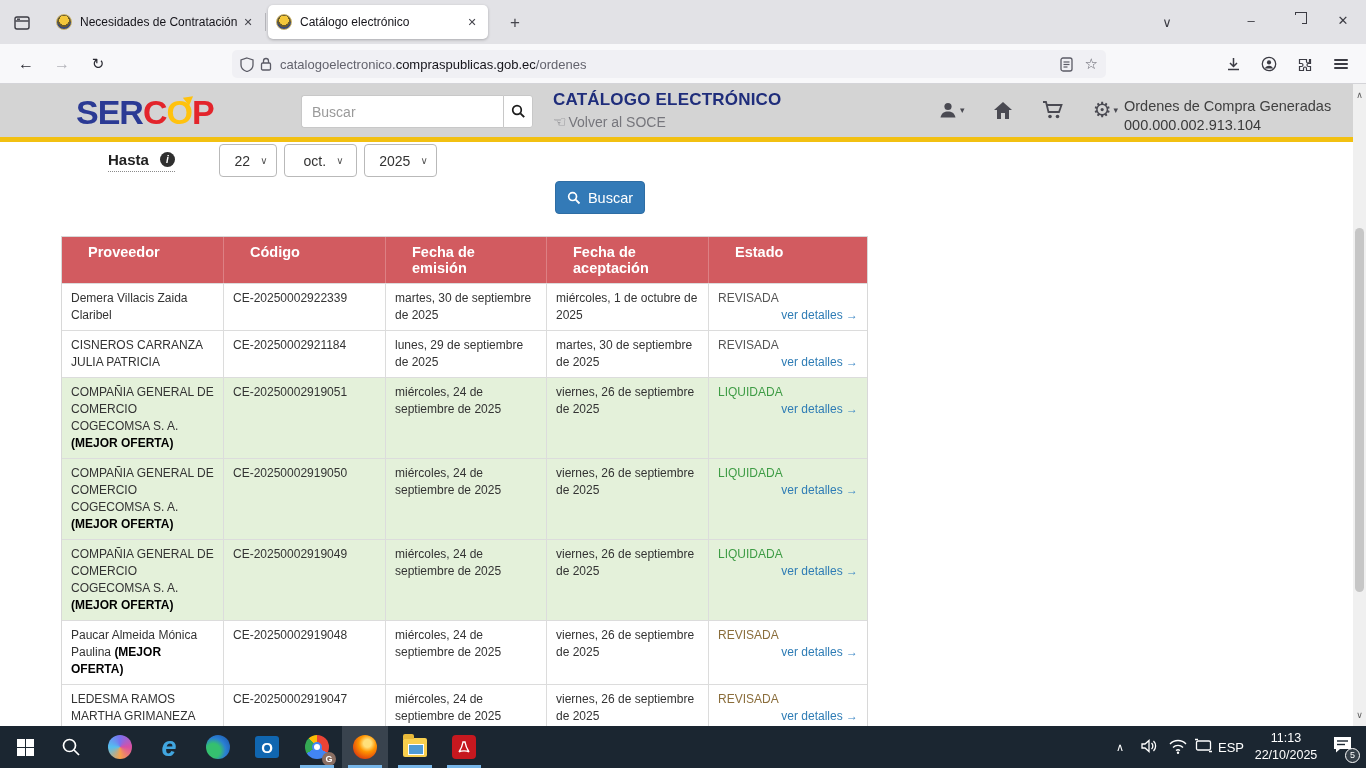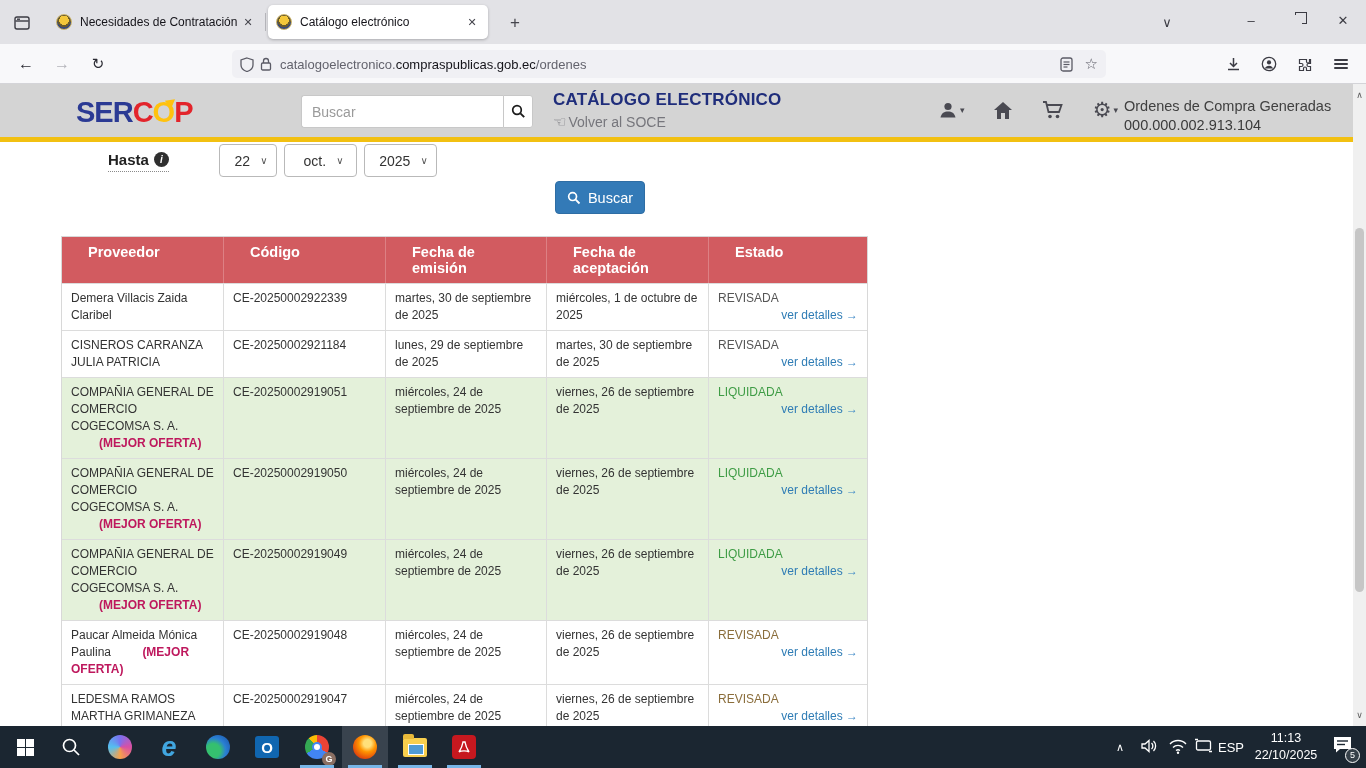--- a/index.html
+++ b/index.html
@@ -37,21 +37,21 @@
   .url-domain { color:#15141a; }
   .urlbar-right { display:flex; align-items:center; gap:12px; margin-left:8px; }
   .toolicon { position:absolute; top:7px; width:30px; height:26px; display:flex; align-items:center; justify-content:center; border-radius:4px; }
   .ti-download { left:1218px; } .ti-account { left:1254px; } .ti-puzzle { left:1290px; } .ti-menu { left:1326px; }
   .hamb { width:14px; height:10px; display:flex; flex-direction:column; justify-content:space-between; }
   .hamb i { display:block; height:1.6px; background:#3b3b43; border-radius:1px; }
 
   
   .sheader { position:absolute; left:0; top:84px; width:1366px; height:58px; background:#d4d4d4;
              border-bottom:5px solid #f2c011; }
-  .logo { position:absolute; left:76px; top:6px; font-size:29px; font-weight:bold; letter-spacing:-1px; line-height:44px; }
+  .logo { position:absolute; left:76px; top:6px; font-size:34px; font-weight:bold; letter-spacing:-1px; line-height:44px; }
   .logo .l-blue { color:#2b3a94; } .logo .l-red { color:#e3242b; }
   .logo .l-o { color:#ffc20e; position:relative; }
   .logo .l-o .swirl-tip { position:absolute; right:-2px; top:1px; width:0; height:0; border-left:9px solid #ffc20e; border-top:5px solid transparent; border-bottom:5px solid transparent; transform:rotate(-38deg); }
   .sbox { position:absolute; left:301px; top:11px; width:232px; height:33px; display:flex; }
   .sbox input { flex:1; border:1px solid #c8c8c8; border-right:none; border-radius:3px 0 0 3px; padding:0 10px; font-size:14px; color:#333; font-family:"Liberation Sans",sans-serif; outline:none; background:#fff; }
   .sbox input::placeholder { color:#9a9a9a; }
   .sbox .sbtn { width:38px; border:1px solid #c8c8c8; border-radius:0 3px 3px 0; background:#fff; display:flex; align-items:center; justify-content:center; }
   .stitle { position:absolute; left:553px; top:6px; }
   .stitle h1 { font-size:17px; color:#1f2d7b; letter-spacing:.2px; }
   .ssub { margin-top:3px; font-size:14px; color:#76767c; }
@@ -59,39 +59,39 @@
   .hicons { position:absolute; left:938px; top:16px; width:180px; display:flex; justify-content:space-between; align-items:center; color:#4a4a52; }
   .hicon { display:flex; align-items:center; gap:2px; }
   .caret { font-size:9px; color:#4a4a52; }
   .acct { position:absolute; left:1124px; top:6px; width:226px; }
   .acct .a1 { font-size:14.5px; font-weight:normal; color:#404040;margin-top:8px; }
   .acct .a2 { font-size:14.5px; color:#3a3a3a; margin-top:3px; }
 
   
   .page { position:absolute; left:0; top:142px; width:1353px; height:584px; background:#fff; overflow:hidden; }
   .hasta { position:absolute; left:108px; top:9px; font-size:15px; font-weight:bold; color:#222;
-           border-bottom:1px dotted #8a8a8a; padding-bottom:3px; display:flex; align-items:center; gap:5px; }
+           border-bottom:1px dotted #8a8a8a; padding-bottom:3px; display:flex; align-items:center; gap:11px; }
   .info-i { width:15px; height:15px; border-radius:50%; background:#2f2f2f; color:#fff; font-size:10px; font-weight:bold; text-align:center; line-height:15px; font-style:italic; }
   .sel { position:absolute; top:2px; height:33px; background:#fff; border:1px solid #b9b9b9; border-radius:4px; font-size:14px; color:#333; display:flex; align-items:center; justify-content:center; padding:0 8px 0 14px; }
   .sel .sv { font-size:10px; color:#555; margin-left:10px; }
   .sel-day { left:219px; width:58px; } .sel-month { left:284px; width:73px; } .sel-year { left:364px; width:73px; }
   .buscar { position:absolute; left:555px; top:39px; width:90px; height:33px; background:#337ab7; border:1px solid #2e6da4; border-radius:4px; color:#fff; font-size:14.5px; display:flex; align-items:center; justify-content:center; gap:7px; }
 
   
   .otable { position:absolute; left:61px; top:94px; width:807px; border:1px solid #d8d8d8; }
   .thead { display:flex; background:#d25b60; color:#fff; font-weight:bold; font-size:14.5px; }
   .thead .th { padding:7px 26px; border-right:1px solid #dd8084; }
   .thead .th:last-child { border-right:none; }
   .c0 { width:162px; } .c1 { width:162px; } .c2 { width:161px; } .c3 { width:162px; } .c4 { flex:1; }
   .trow { display:flex; border-top:1px solid #dcdcdc; background:#fff; font-size:12px; color:#333; line-height:17px; }
   .trow.green { background:#e4f1da; }
   .trow .td { padding:6px 9px; border-right:1px solid #dcdcdc; }
   .trow .td:last-child { border-right:none; }
   .td-estado { display:flex; flex-direction:column; }
-  .mejor { color:#be185d; font-weight:bold;margin-left:28px; }
+  .mejor { color:#000000; font-weight:bold; }
   .status { font-size:12px; }
   .st-dark { color:#555; } .st-warn { color:#8a6d3b; } .st-success { color:#3e9c45; }
   .verd { align-self:flex-end; color:#2e7cb5; font-size:12px; white-space:nowrap; }
   .verd .arr { color:#3c87c6; font-weight:bold; }
 
   
   .pscroll { position:absolute; left:1353px; top:84px; width:13px; height:642px; background:#f0f0f0; }
   .pscroll .up, .pscroll .dn { position:absolute; left:0; width:13px; height:14px; text-align:center; font-size:9px; color:#606060; line-height:14px; }
   .pscroll .up { top:4px; } .pscroll .dn { bottom:4px; }
   .pthumb { position:absolute; left:2px; top:144px; width:9px; height:364px; background:#c6c6c6; border-radius:5px; }

